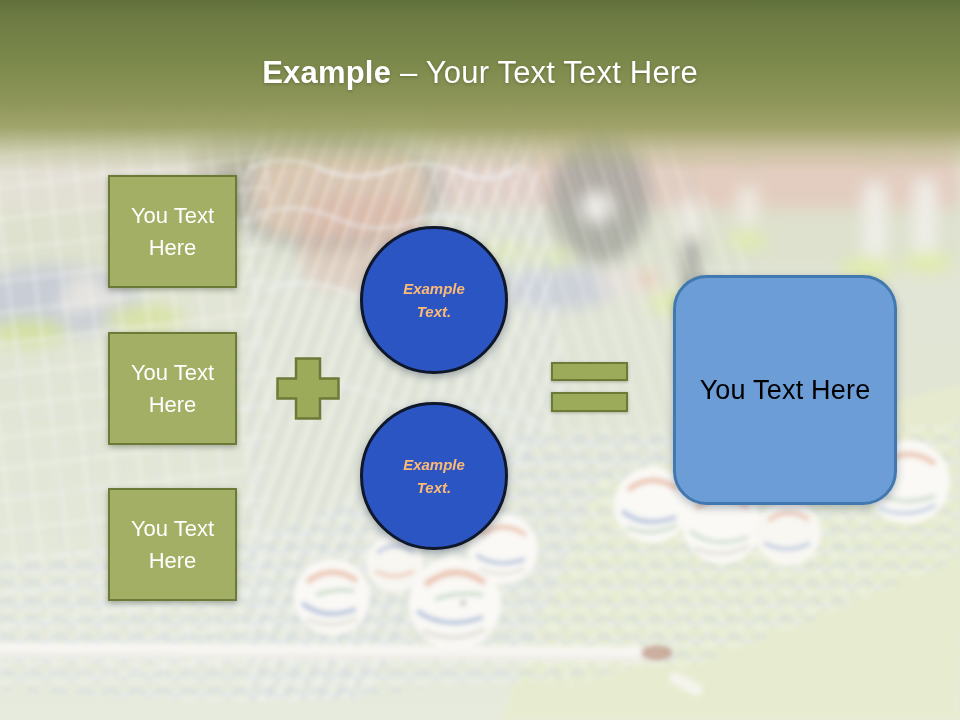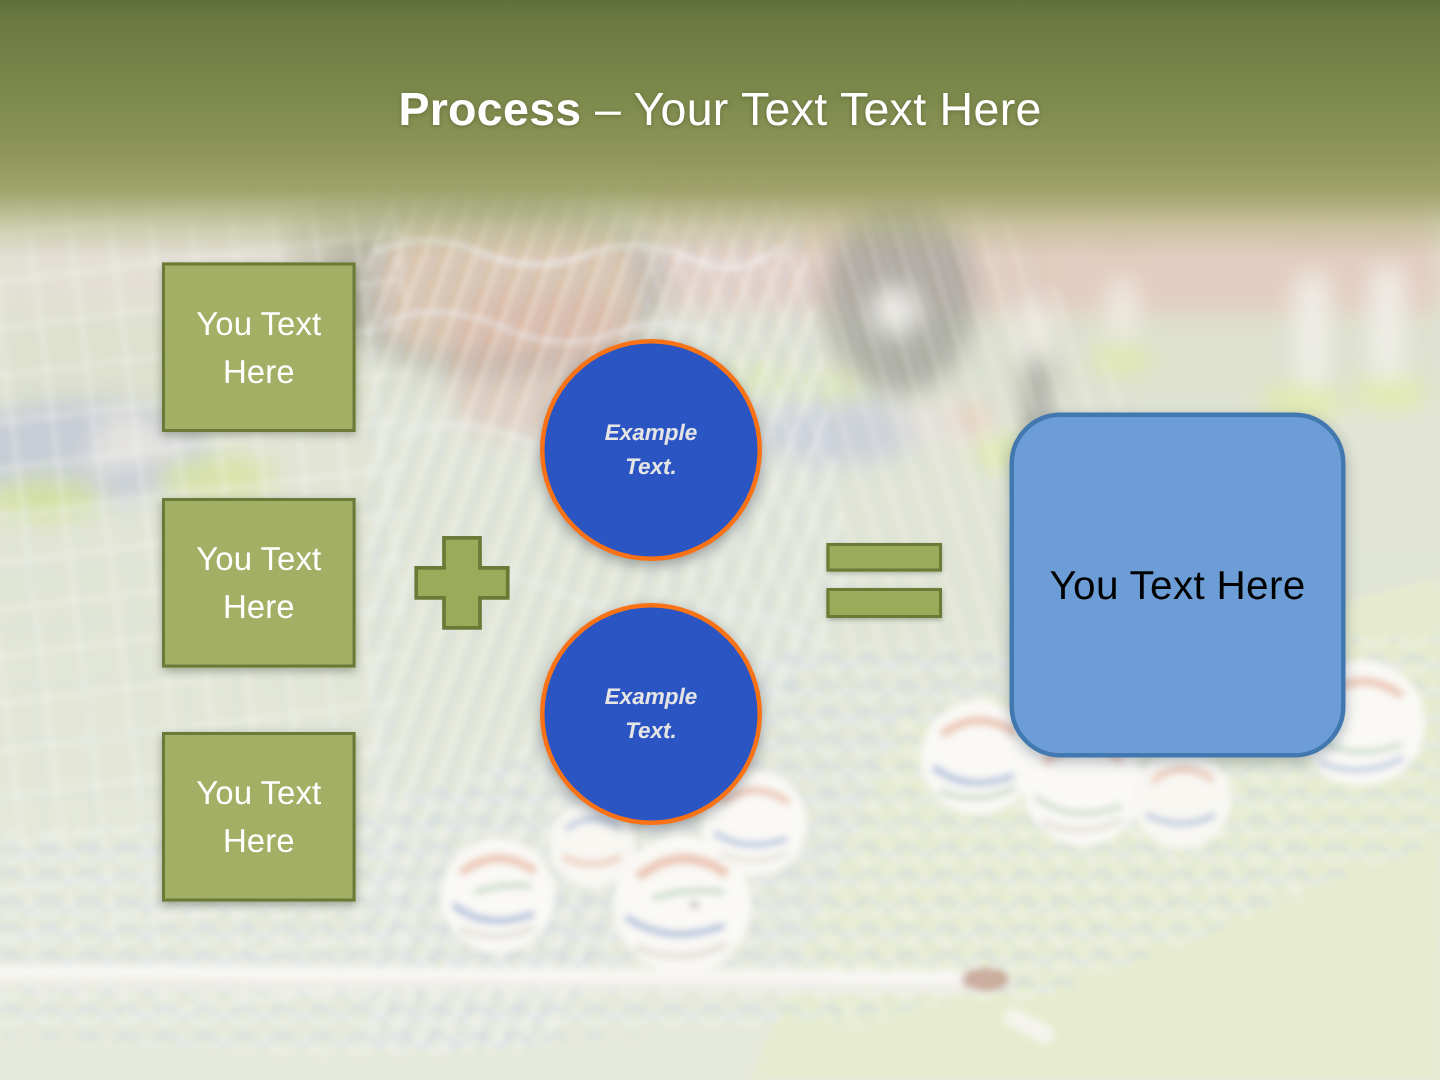--- a/index.html
+++ b/index.html
@@ -32,23 +32,23 @@
   .gb1{top:175px;} .gb2{top:332px;} .gb3{top:488px;}
   .plus-wrap{position:absolute;left:276px;top:357px;width:64px;height:63px;}
   .equals{position:absolute;left:551px;top:362px;width:77px;}
   .equals .bar{
     width:77px;height:19px;background:#9cab5a;border:2px solid #6c7a38;
     box-shadow:0 1px 3px rgba(30,40,10,.3);
   }
   .equals .bar2{margin-top:11px;height:20px;}
   .circle{
     position:absolute;left:360px;width:148px;height:148px;border-radius:50%;
-    background:#2b55c3;border:3px solid #f97316;
+    background:#2b55c3;border:3px solid #0f172a;
     display:flex;align-items:center;justify-content:center;text-align:center;
-    color:#e5e5e5;font-size:15px;font-weight:700;font-style:italic;line-height:1.55;
+    color:#fdba74;font-size:15px;font-weight:700;font-style:italic;line-height:1.55;
     box-shadow:0 3px 9px rgba(10,20,40,.35);
   }
   .circle span{display:block;width:86px;}
   .c1{top:226px;} .c2{top:402px;}
   .result-box{
     position:absolute;left:673px;top:275px;width:224px;height:230px;
     background:#6d9dd6;border:3px solid #4278b0;border-radius:34px;
     display:flex;align-items:center;justify-content:center;text-align:center;
     color:#000;font-size:27px;letter-spacing:.2px;
     box-shadow:0 3px 9px rgba(20,40,70,.3);
@@ -198,21 +198,21 @@
       <ellipse cx="657" cy="653" rx="16" ry="8" fill="#9a5f43" opacity=".85"></ellipse>
       <rect x="668" y="678" width="36" height="12" rx="6" fill="#efede4" transform="rotate(28 686 684)" opacity=".9"></rect>
     </g>
 
     <rect width="960" height="720" fill="#ffffff" opacity=".42"></rect>
   </svg>
 
   <div class="header-band"></div>
 
   <h1 class="title">
-    <span class="t-bold">Process</span>
+    <span class="t-bold">Example</span>
     <span class="t-rest">– Your Text Text Here</span>
   </h1>
 
   <div class="green-box gb1">
     <span>You Text Here</span>
   </div>
   <div class="green-box gb2">
     <span>You Text Here</span>
   </div>
   <div class="green-box gb3">

